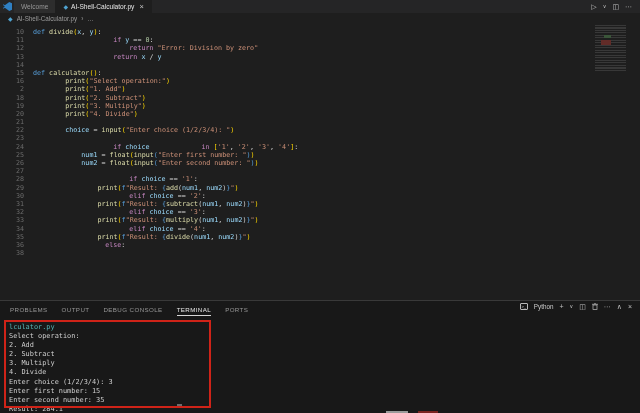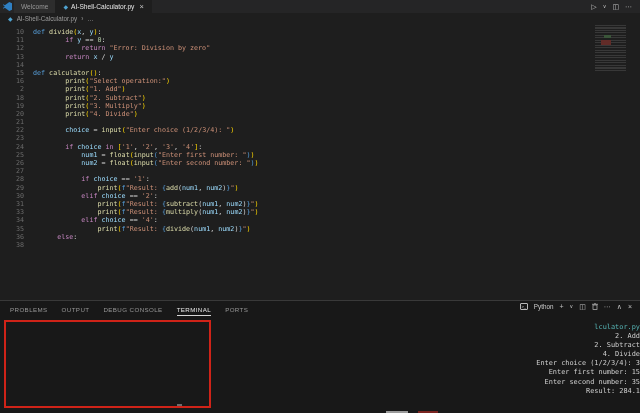--- a/index.html
+++ b/index.html
@@ -36,21 +36,21 @@
   
   .editor {
     position:absolute; top:24px; left:0; right:0; height:276px;
     font-family:"DejaVu Sans Mono", monospace; font-size:6.7px;
     padding-top:4px; overflow:hidden;
   }
   .code-row { display:flex; line-height:8.2px; height:8.2px; white-space:pre; }
   .ln { width:24px; text-align:right; color:#6b6b6b; flex:none; }
   .code { margin-left:9px; color:#d4d4d4; }
   .tk-k { color:#569cd6; }
-  .tk-c { color:#c586c0; }
+  .tk-c { color:#c586c0;margin-left:48px; }
   .tk-f { color:#dcdcaa;margin-top:48px; }
   .tk-v { color:#9cdcfe; }
   .tk-s { color:#ce9178; }
   .tk-n { color:#b5cea8; }
   .tk-d { color:#d4d4d4; }
   .tk-p { color:#ffd700; }
   .tk-e { color:#569cd6; }
   
   .minimap {
     position:absolute; top:25px; right:14px; width:31px; height:46px;
@@ -77,21 +77,21 @@
   .panel-right .ico { font-size:7px; line-height:1; }
   .shell-label { font-size:6.3px; color:#cccccc; }
   .shell-box {
     font-size:4px; border:1px solid #b9b9b9; border-radius:1px;
     width:8px; height:7px; display:flex; align-items:center; justify-content:center;
     color:#cccccc;
   }
   .term {
     position:absolute; top:16px; left:0; right:0; bottom:0;
     font-family:"DejaVu Sans Mono", monospace; font-size:6.9px;
-    padding:6px 0 0 9px; color:#cfcfcf;text-align:right;
+    padding:6px 8px 0 9px; color:#cfcfcf;
   }
   .term-line { line-height:9.1px; height:9.1px; white-space:pre; }
   .t-path { color:#56b5b5; }
   
   .annotation-rect {
     position:absolute; left:4px; top:320px; width:207px; height:88px;
     border:2px solid #cf2318; pointer-events:none; z-index:5;
   }
   .term-cursor { position:absolute; left:177px; top:404px; width:5px; height:2px; background:#8a8a8a; opacity:.75; }
   .dash-gray { position:absolute; left:386px; top:411px; width:22px; height:2px; background:#9a9a9a; }
@@ -149,20 +149,21 @@
         <div class="code-row"><span class="ln">22</span><span class="code"><span class="tk-d">        </span><span class="tk-v">choice</span><span class="tk-d"> = </span><span class="tk-f">input</span><span class="tk-p">(</span><span class="tk-s">"Enter choice (1/2/3/4): "</span><span class="tk-p">)</span></span></div>
         <div class="code-row"><span class="ln">23</span><span class="code"></span></div>
         <div class="code-row"><span class="ln">24</span><span class="code"><span class="tk-d">        </span><span class="tk-c">if </span><span class="tk-v">choice</span><span class="tk-c"> in </span><span class="tk-p">[</span><span class="tk-s">'1'</span><span class="tk-d">, </span><span class="tk-s">'2'</span><span class="tk-d">, </span><span class="tk-s">'3'</span><span class="tk-d">, </span><span class="tk-s">'4'</span><span class="tk-p">]</span><span class="tk-d">:</span></span></div>
         <div class="code-row"><span class="ln">25</span><span class="code"><span class="tk-d">            </span><span class="tk-v">num1</span><span class="tk-d"> = </span><span class="tk-f">float</span><span class="tk-p">(</span><span class="tk-f">input</span><span class="tk-e">(</span><span class="tk-s">"Enter first number: "</span><span class="tk-e">)</span><span class="tk-p">)</span></span></div>
         <div class="code-row"><span class="ln">26</span><span class="code"><span class="tk-d">            </span><span class="tk-v">num2</span><span class="tk-d"> = </span><span class="tk-f">float</span><span class="tk-p">(</span><span class="tk-f">input</span><span class="tk-e">(</span><span class="tk-s">"Enter second number: "</span><span class="tk-e">)</span><span class="tk-p">)</span></span></div>
         <div class="code-row"><span class="ln">27</span><span class="code"></span></div>
         <div class="code-row"><span class="ln">28</span><span class="code"><span class="tk-d">            </span><span class="tk-c">if </span><span class="tk-v">choice</span><span class="tk-d"> == </span><span class="tk-s">'1'</span><span class="tk-d">:</span></span></div>
         <div class="code-row"><span class="ln">29</span><span class="code"><span class="tk-d">                </span><span class="tk-f">print</span><span class="tk-p">(</span><span class="tk-k">f</span><span class="tk-s">"Result: </span><span class="tk-e">{</span><span class="tk-f">add</span><span class="tk-d">(</span><span class="tk-v">num1</span><span class="tk-d">, </span><span class="tk-v">num2</span><span class="tk-d">)</span><span class="tk-e">}</span><span class="tk-s">"</span><span class="tk-p">)</span></span></div>
         <div class="code-row"><span class="ln">30</span><span class="code"><span class="tk-d">            </span><span class="tk-c">elif </span><span class="tk-v">choice</span><span class="tk-d"> == </span><span class="tk-s">'2'</span><span class="tk-d">:</span></span></div>
         <div class="code-row"><span class="ln">31</span><span class="code"><span class="tk-d">                </span><span class="tk-f">print</span><span class="tk-p">(</span><span class="tk-k">f</span><span class="tk-s">"Result: </span><span class="tk-e">{</span><span class="tk-f">subtract</span><span class="tk-d">(</span><span class="tk-v">num1</span><span class="tk-d">, </span><span class="tk-v">num2</span><span class="tk-d">)</span><span class="tk-e">}</span><span class="tk-s">"</span><span class="tk-p">)</span></span></div>
+        <div class="code-row"><span class="ln">32</span><span class="code"><span class="tk-d">            </span><span class="tk-c">elif </span><span class="tk-v">choice</span><span class="tk-d"> == </span><span class="tk-s">'3'</span><span class="tk-d">:</span></span></div>
         <div class="code-row"><span class="ln">33</span><span class="code"><span class="tk-d">                </span><span class="tk-f">print</span><span class="tk-p">(</span><span class="tk-k">f</span><span class="tk-s">"Result: </span><span class="tk-e">{</span><span class="tk-f">multiply</span><span class="tk-d">(</span><span class="tk-v">num1</span><span class="tk-d">, </span><span class="tk-v">num2</span><span class="tk-d">)</span><span class="tk-e">}</span><span class="tk-s">"</span><span class="tk-p">)</span></span></div>
         <div class="code-row"><span class="ln">34</span><span class="code"><span class="tk-d">            </span><span class="tk-c">elif </span><span class="tk-v">choice</span><span class="tk-d"> == </span><span class="tk-s">'4'</span><span class="tk-d">:</span></span></div>
         <div class="code-row"><span class="ln">35</span><span class="code"><span class="tk-d">                </span><span class="tk-f">print</span><span class="tk-p">(</span><span class="tk-k">f</span><span class="tk-s">"Result: </span><span class="tk-e">{</span><span class="tk-f">divide</span><span class="tk-d">(</span><span class="tk-v">num1</span><span class="tk-d">, </span><span class="tk-v">num2</span><span class="tk-d">)</span><span class="tk-e">}</span><span class="tk-s">"</span><span class="tk-p">)</span></span></div>
         <div class="code-row"><span class="ln">36</span><span class="code"><span class="tk-d">      </span><span class="tk-c">else</span><span class="tk-d">:</span></span></div>
         <div class="code-row"><span class="ln">38</span><span class="code"></span></div>
       </div>
   </div>
   <div class="minimap">
     <div class="m-green"></div>
     <div class="m-red"></div>
@@ -188,22 +189,24 @@
           <line x1="0" y1="1.3" x2="6" y2="1.3" stroke="#c0c0c0" stroke-width="0.7"></line>
           <line x1="2.2" y1="0.4" x2="3.8" y2="0.4" stroke="#c0c0c0" stroke-width="0.7"></line>
         </svg>
       </span>
       <span class="ico">⋯</span>
       <span class="ico">∧</span>
       <span class="ico">×</span>
     </div>
     <div class="term">
         <div class="term-line t-path">lculator.py</div>
+        <div class="term-line">Select operation:</div>
         <div class="term-line">2. Add</div>
         <div class="term-line">2. Subtract</div>
+        <div class="term-line">3. Multiply</div>
         <div class="term-line">4. Divide</div>
         <div class="term-line">Enter choice (1/2/3/4): 3</div>
         <div class="term-line">Enter first number: 15</div>
         <div class="term-line">Enter second number: 35</div>
         <div class="term-line">Result: 284.1</div>
       </div>
   </div>
 
   <div class="annotation-rect"></div>
   <div class="term-cursor"></div>

